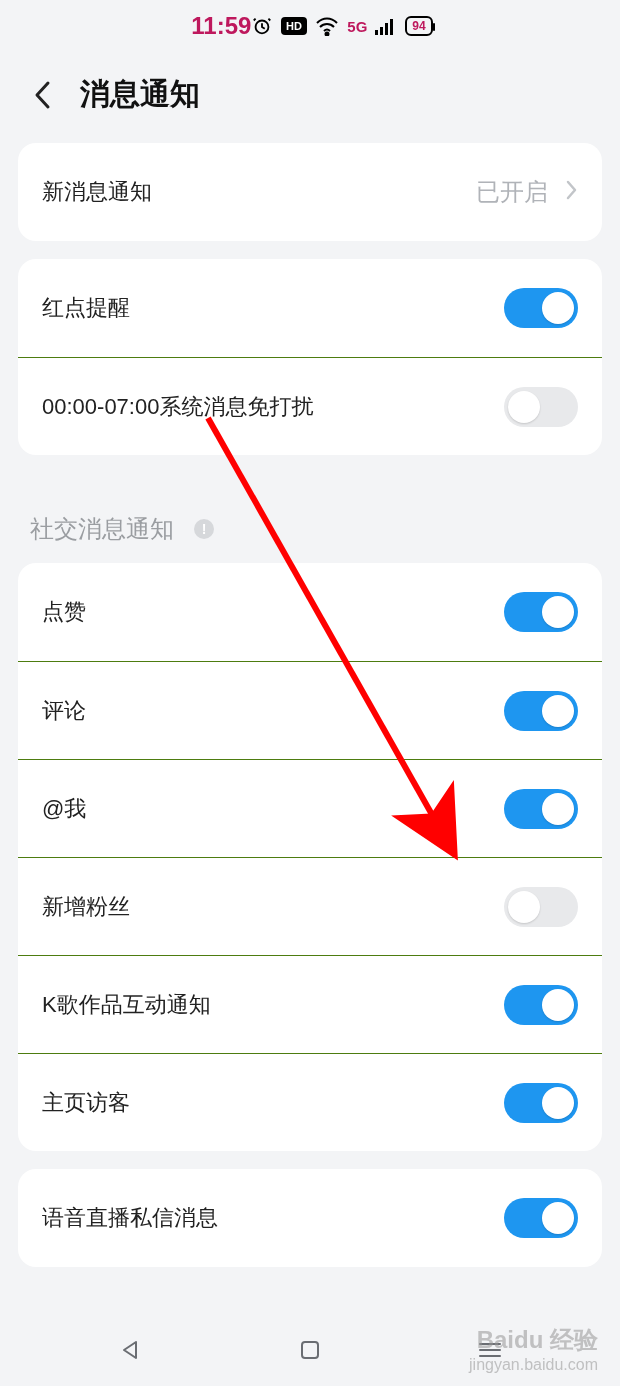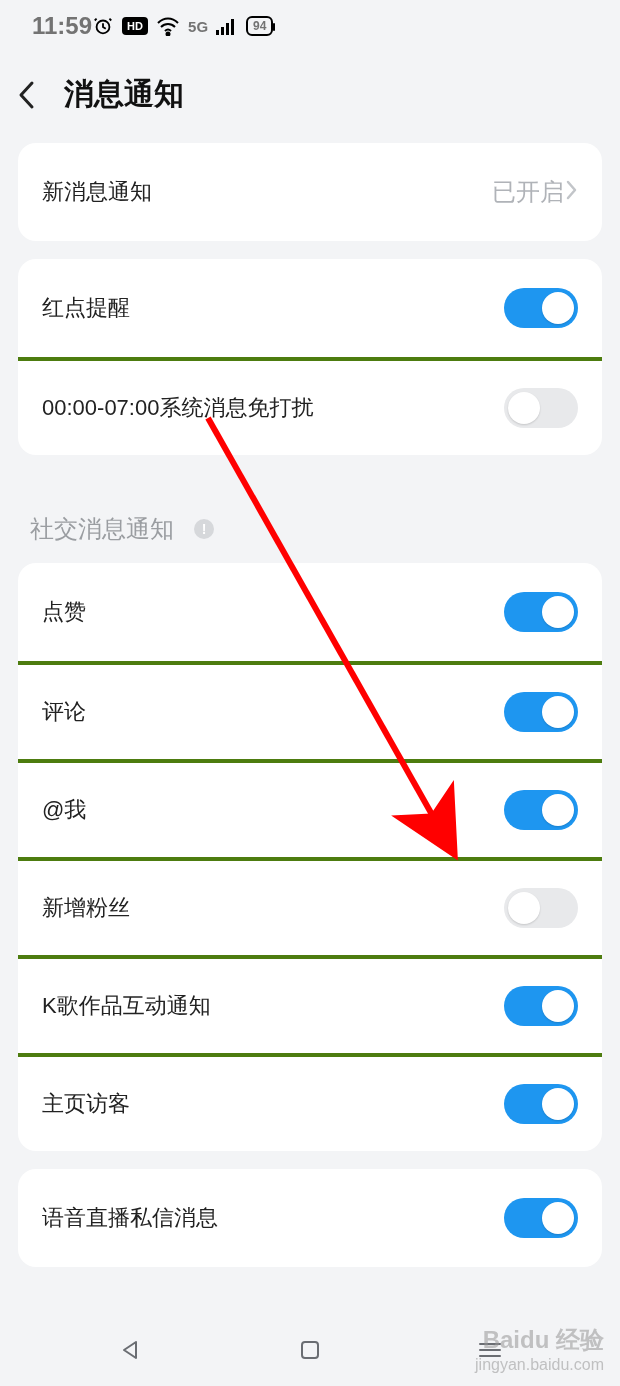--- a/index.html
+++ b/index.html
@@ -9,60 +9,60 @@
     background: #f3f4f6;
     font-family: -apple-system, "Helvetica Neue", sans-serif;
     color: #222;
     position: relative;
     overflow: hidden;
   }
   .status-bar {
     height: 52px;
     display: flex;
     align-items: center;
-    justify-content: flex-start;
+    justify-content: center;
     padding: 0 28px 0 32px;
     font-size: 24px;
     font-weight: 600;
-    color: #737373;
+    color: #be185d;
   }
   .status-right { display: flex; align-items: center; gap: 8px; }
   .status-right svg { display: block; }
   .battery {
     display: flex; align-items: center;
     border: 2px solid #000; border-radius: 6px;
     padding: 1px 5px; font-size: 12px; font-weight: 600;
     position: relative;
   }
   .battery::after {
     content: ""; position: absolute; right: -4px; top: 5px;
     width: 2px; height: 8px; background: #000; border-radius: 1px;
   }
   .header {
     display: flex; align-items: center;
-    padding: 22px 12px 28px;
+    padding: 22px 28px 28px;
     gap: 22px;
   }
   .back-btn { width: 30px; height: 30px; display: flex; align-items: center; justify-content: center; }
   .header-title { font-size: 30px; font-weight: 600; color: #111; }
   .card {
     background: #fff;
     margin: 0 18px 18px;
     border-radius: 18px;
     overflow: hidden;
   }
   .row {
     display: flex; align-items: center; justify-content: space-between;
     padding: 0 24px;
     min-height: 98px;
-    border-top: 4px solid #4d7c0f;
+    border-top: 1px solid #4d7c0f;
   }
   .card .row:first-child { border-top: none; }
   .row-label { font-size: 22px; color: #222; }
-  .row-right { display: flex; align-items: center; gap: 0; }
+  .row-right { display: flex; align-items: center; gap: 16px; }
   .row-value { font-size: 24px; color: #b0b3b8; }
   .chevron { color: #c2c5c9; }
   .section-title {
     display: flex; align-items: center; gap: 20px;
     font-size: 24px; color: #9a9da1;
     padding: 40px 30px 18px;
   }
   .info-icon {
     width: 20px; height: 20px;
     display: inline-flex; align-items: center; justify-content: center;
@@ -88,21 +88,21 @@
   }
   .nav-bar {
     position: absolute; bottom: 0; left: 0; right: 0;
     height: 72px;
     display: flex; align-items: center; justify-content: space-around;
     padding: 0 40px;
     background: rgba(255,255,255,0);
   }
   .nav-btn { width: 28px; height: 28px; display: flex; align-items: center; justify-content: center; color: #5b5e63; }
   .watermark {
-    position: absolute; bottom: 12px; right: 16px;
+    position: absolute; bottom: 12px; right: 22px;
     font-size: 16px; color: rgba(150,150,150,0.55);
     text-align: right; line-height: 1.2;
     font-family: sans-serif;
   }
   .watermark .brand { font-size: 24px; font-weight: 600; }
   .arrow-overlay {
     position: absolute; top: 0; left: 0; width: 620px; height: 1386px;
     pointer-events: none;
   }
 </style>

